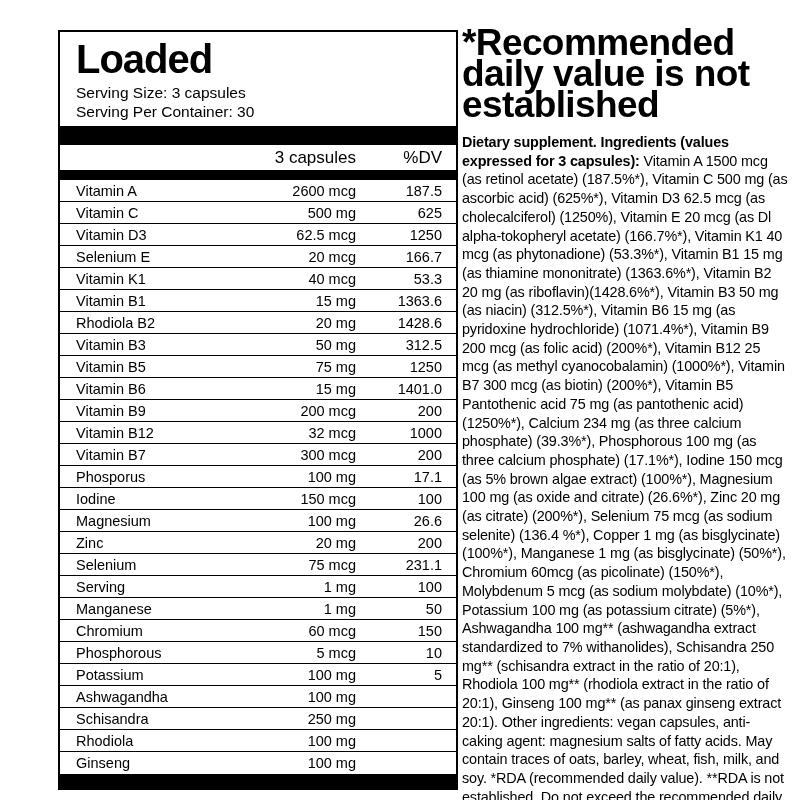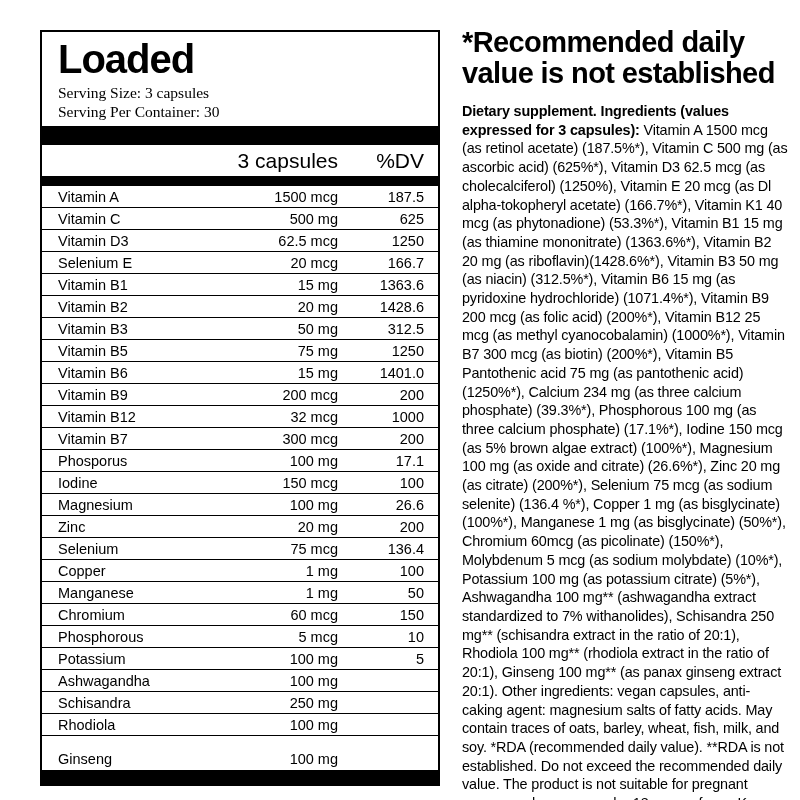--- a/index.html
+++ b/index.html
@@ -8,66 +8,66 @@
     background: #ffffff;
     color: #000000;
     font-family: "Liberation Sans", sans-serif;
     position: relative;
     overflow: hidden;
   }
 
   
   .facts-panel {
     position: absolute;
-    left: 40px;
+    left: 58px;
     top: 30px;
     width: 400px;
     border: 2px solid #000;
     background: #fff;
   }
   .panel-head { padding: 6px 16px 5px 16px; }
   .product-title {
     font-size: 40px;
     font-weight: 700;
     letter-spacing: -1px;
     line-height: 42px;
   }
   .serving-block { margin-top: 4px; }
-  .serving-line { font-size: 15.5px; line-height: 18.5px; font-family: Liberation Serif, serif; }
+  .serving-line { font-size: 15.5px; line-height: 18.5px; }
 
   .bar { background: #000; width: 100%; }
   .bar-thick  { height: 19px; }
   .bar-thin   { height: 10px; }
   .bar-bottom { height: 14px; }
 
   .grid-cols {
     display: grid;
     grid-template-columns: 1fr 130px 86px;
     align-items: center;
     padding: 0 14px 0 16px;
   }
-  .header-row { height: 31px; font-size: 21px; }
+  .header-row { height: 25px; font-size: 17px; }
   .cell-amount, .cell-dv { text-align: right; }
 
   .row {
     height: 22px;
     border-bottom: 1.5px solid #000;
     font-size: 14.5px;
   }
-  .row:last-child { border-bottom: none; margin-top: 12px; }
+  .row:last-child { border-bottom: none; }
 
   
   .info-panel {
     position: absolute;
     left: 462px;
     top: 27px;
     width: 328px;
   }
   .info-heading {
-    font-size: 29px;
+    font-size: 37px;
     font-weight: 700;
     line-height: 31px;
     letter-spacing: -0.6px;
   }
   .info-text {
     margin-top: 13px;
     font-size: 14.4px;
     line-height: 18.7px;
     letter-spacing: -0.15px;
     text-align: left;
@@ -92,21 +92,21 @@
     <span class="cell-name"></span>
     <span class="cell-amount">3 capsules</span>
     <span class="cell-dv">%DV</span>
   </div>
 
   <div class="bar bar-thin"></div>
 
   <div class="rows" id="rows-container">
   <div class="grid-cols row">
     <span class="cell-name">Vitamin A</span>
-    <span class="cell-amount">1500 mcg</span>
+    <span class="cell-amount">2600 mcg</span>
     <span class="cell-dv">187.5</span>
   </div>
 
   <div class="grid-cols row">
     <span class="cell-name">Vitamin C</span>
     <span class="cell-amount">500 mg</span>
     <span class="cell-dv">625</span>
   </div>
 
   <div class="grid-cols row">
@@ -114,29 +114,34 @@
     <span class="cell-amount">62.5 mcg</span>
     <span class="cell-dv">1250</span>
   </div>
 
   <div class="grid-cols row">
     <span class="cell-name">Selenium E</span>
     <span class="cell-amount">20 mcg</span>
     <span class="cell-dv">166.7</span>
   </div>
 
+  <div class="grid-cols row">
+    <span class="cell-name">Vitamin K1</span>
+    <span class="cell-amount">40 mcg</span>
+    <span class="cell-dv">53.3</span>
+  </div>
 
   <div class="grid-cols row">
     <span class="cell-name">Vitamin B1</span>
     <span class="cell-amount">15 mg</span>
     <span class="cell-dv">1363.6</span>
   </div>
 
   <div class="grid-cols row">
-    <span class="cell-name">Vitamin B2</span>
+    <span class="cell-name">Rhodiola B2</span>
     <span class="cell-amount">20 mg</span>
     <span class="cell-dv">1428.6</span>
   </div>
 
   <div class="grid-cols row">
     <span class="cell-name">Vitamin B3</span>
     <span class="cell-amount">50 mg</span>
     <span class="cell-dv">312.5</span>
   </div>
 
@@ -191,25 +196,25 @@
 
   <div class="grid-cols row">
     <span class="cell-name">Zinc</span>
     <span class="cell-amount">20 mg</span>
     <span class="cell-dv">200</span>
   </div>
 
   <div class="grid-cols row">
     <span class="cell-name">Selenium</span>
     <span class="cell-amount">75 mcg</span>
-    <span class="cell-dv">136.4</span>
-  </div>
-
-  <div class="grid-cols row">
-    <span class="cell-name">Copper</span>
+    <span class="cell-dv">231.1</span>
+  </div>
+
+  <div class="grid-cols row">
+    <span class="cell-name">Serving</span>
     <span class="cell-amount">1 mg</span>
     <span class="cell-dv">100</span>
   </div>
 
   <div class="grid-cols row">
     <span class="cell-name">Manganese</span>
     <span class="cell-amount">1 mg</span>
     <span class="cell-dv">50</span>
   </div>
 

